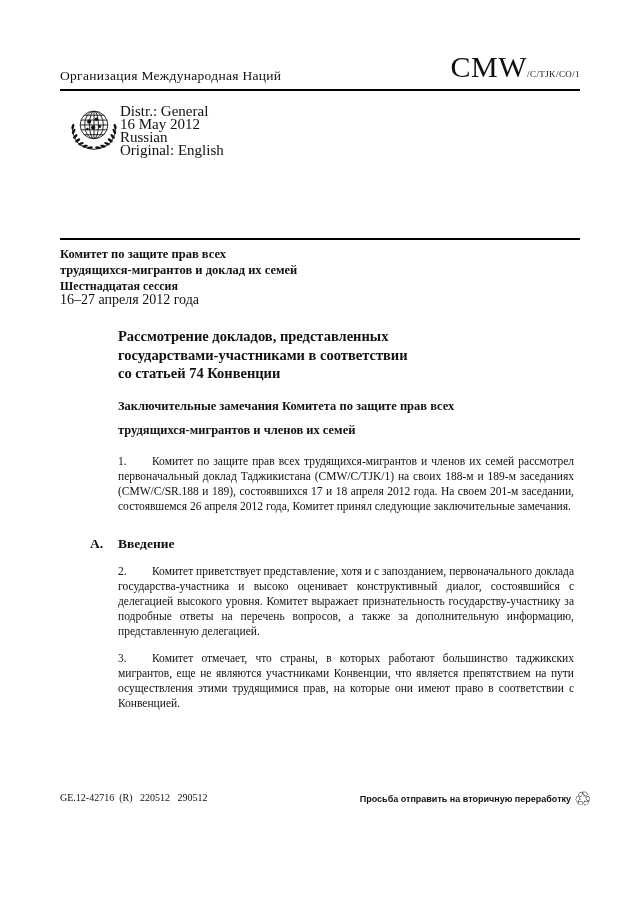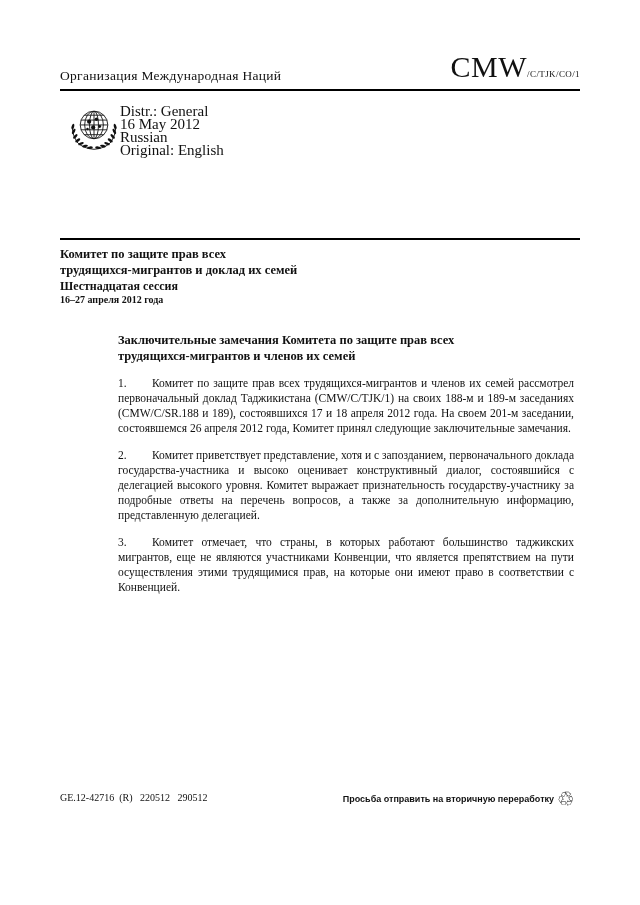--- a/index.html
+++ b/index.html
@@ -54,36 +54,36 @@
 
   
   .committee { margin-top: 7px; }
   .committee-name {
     font-weight: bold;
     font-size: 12.5px;
     line-height: 15.5px;
     white-space: pre-line;
   }
   .committee-session { font-weight: bold; font-size: 12px; line-height: 13px; margin-top: 2px; }
-  .committee-dates { font-size: 10px; line-height: 13px; font-weight: bold; }
+  .committee-dates { font-size: 14px; line-height: 13px; }
 
   
   .content { margin-left: 58px; }
   .main-heading {
     margin-top: 21px;
     font-weight: bold;
     font-size: 14.5px;
     line-height: 18.5px;
     white-space: pre-line;
   }
   .sub-heading {
-    margin-top: 26px;
+    margin-top: 11px;
     font-weight: bold;
     font-size: 12.5px;
-    line-height: 16px;
+    line-height: 24px;
     white-space: pre-line;
   }
   .country-heading {
     margin-top: 22px;
     font-weight: bold;
     font-size: 16.5px;
     line-height: 20px;
   }
   .body-para {
     margin: 12px 6px 0 0;
@@ -96,21 +96,21 @@
     margin-top: 22px;
     margin-left: -28px;
     font-weight: bold;
     font-size: 13.5px;
   }
   .section-letter { display: inline-block; width: 28px; }
 
   
   .footer {
     position: absolute;
-    left: 60px; right: 65px; top: 792px;
+    left: 60px; right: 48px; top: 792px;
     display: flex;
     justify-content: space-between;
     align-items: flex-start;
   }
   .ge-code { font-size: 10px; white-space: pre; }
   .recycle-wrap { display: flex; align-items: center; gap: 3px; margin-top: -2px; }
   .recycle-note { font-weight: bold; font-size: 9px; font-family: "Liberation Sans", sans-serif; padding-left: 48px; }
   .recycle-glyph { font-size: 20px; line-height: 18px; font-family: "DejaVu Sans", sans-serif; }
 
   svg .stroke { fill: none; stroke: #111; stroke-width: 1.1; }
@@ -179,25 +179,29 @@
   <div class="rule2"></div>
 
   <div class="committee">
     <div class="committee-name">Комитет по защите прав всех
 трудящихся-мигрантов и доклад их семей</div>
     <div class="committee-session">Шестнадцатая сессия</div>
     <div class="committee-dates">16–27 апреля 2012 года</div>
   </div>
 
   <div class="content">
+    <div class="main-heading">Рассмотрение докладов, представленных
+государствами-участниками в соответствии
+со статьей 74 Конвенции</div>
     <div class="sub-heading">Заключительные замечания Комитета по защите прав всех
 трудящихся-мигрантов и членов их семей</div>
 
     <p class="body-para"><span class="pnum">1.</span><span>Комитет по защите прав всех трудящихся-мигрантов и членов их семей рассмотрел первоначальный доклад Таджикистана (CMW/C/TJK/1) на своих 188-м и 189-м заседаниях (CMW/C/SR.188 и 189), состоявшихся 17 и 18 апреля 2012 года. На своем 201-м заседании, состоявшемся 26 апреля 2012 года, Комитет принял следующие заключительные замечания.</span></p>
 
+    <div class="section-heading"><span class="section-letter">A.</span><span>Введение</span></div>
 
     <p class="body-para"><span class="pnum">2.</span><span>Комитет приветствует представление, хотя и с запозданием, первоначального доклада государства-участника и высоко оценивает конструктивный диалог, состоявшийся с делегацией высокого уровня. Комитет выражает признательность государству-участнику за подробные ответы на перечень вопросов, а также за дополнительную информацию, представленную делегацией.</span></p>
 
     <p class="body-para"><span class="pnum">3.</span><span>Комитет отмечает, что страны, в которых работают большинство таджикских мигрантов, еще не являются участниками Конвенции, что является препятствием на пути осуществления этими трудящимися прав, на которые они имеют право в соответствии с Конвенцией.</span></p>
 
   </div>
 
 </div>
 
 <div class="footer">

